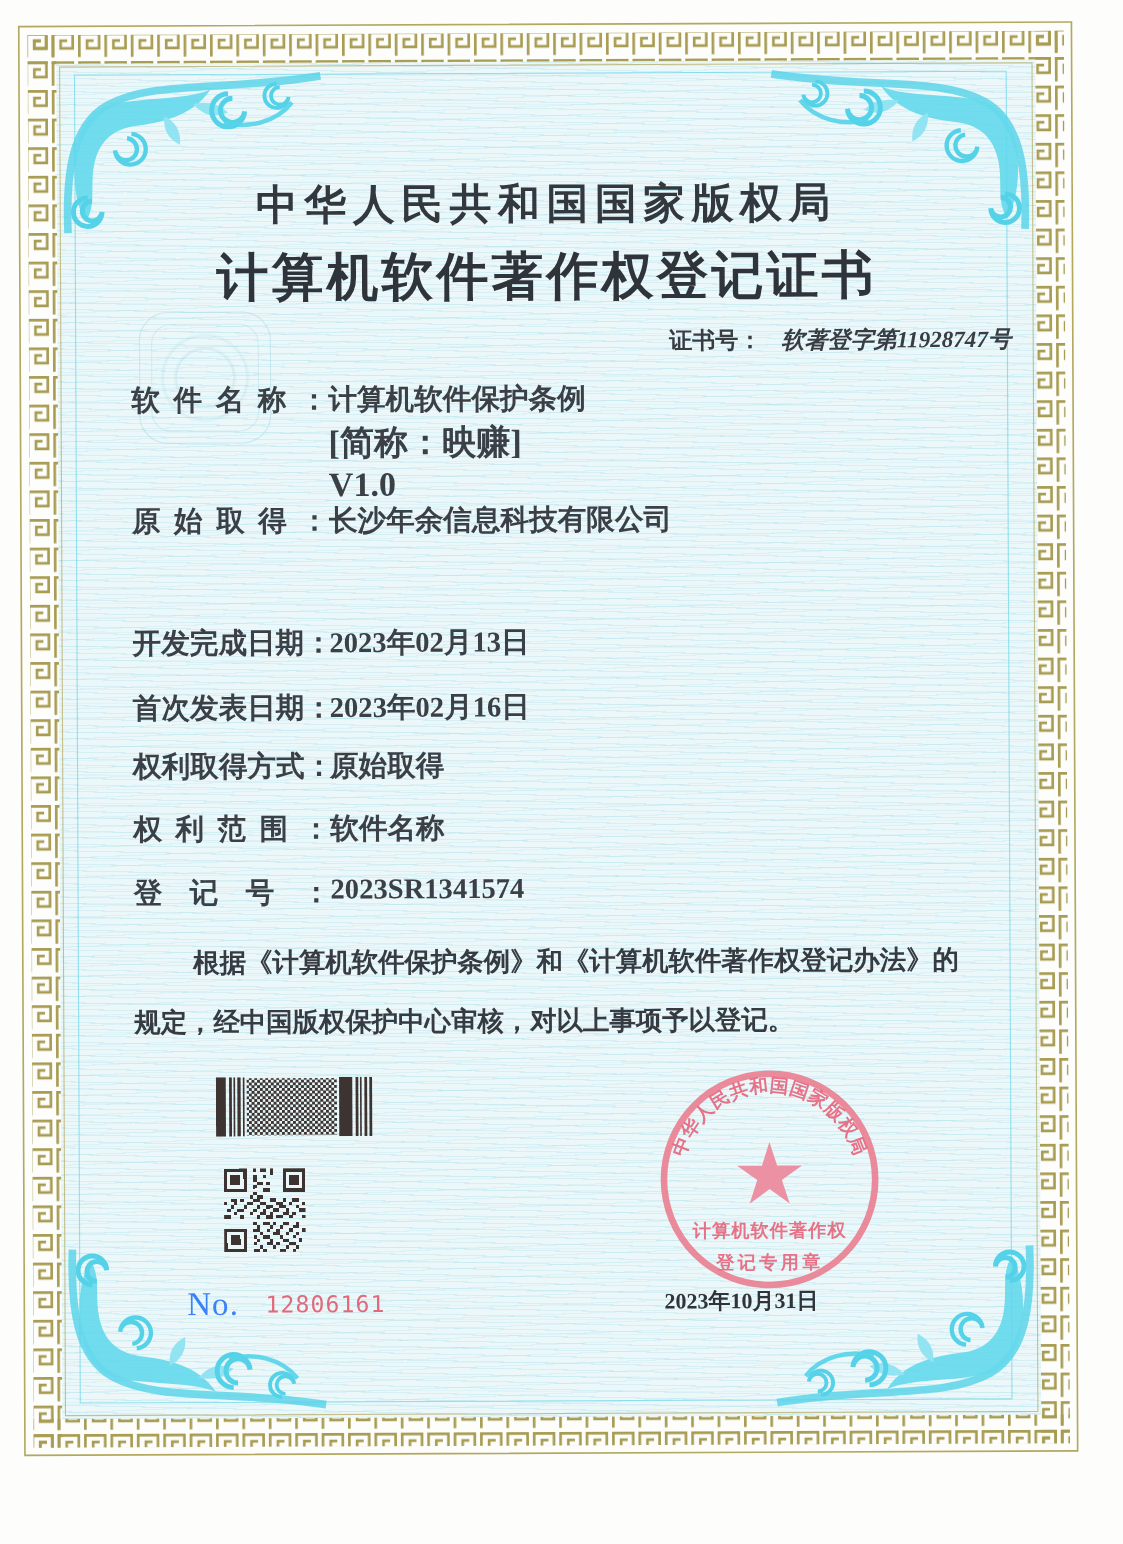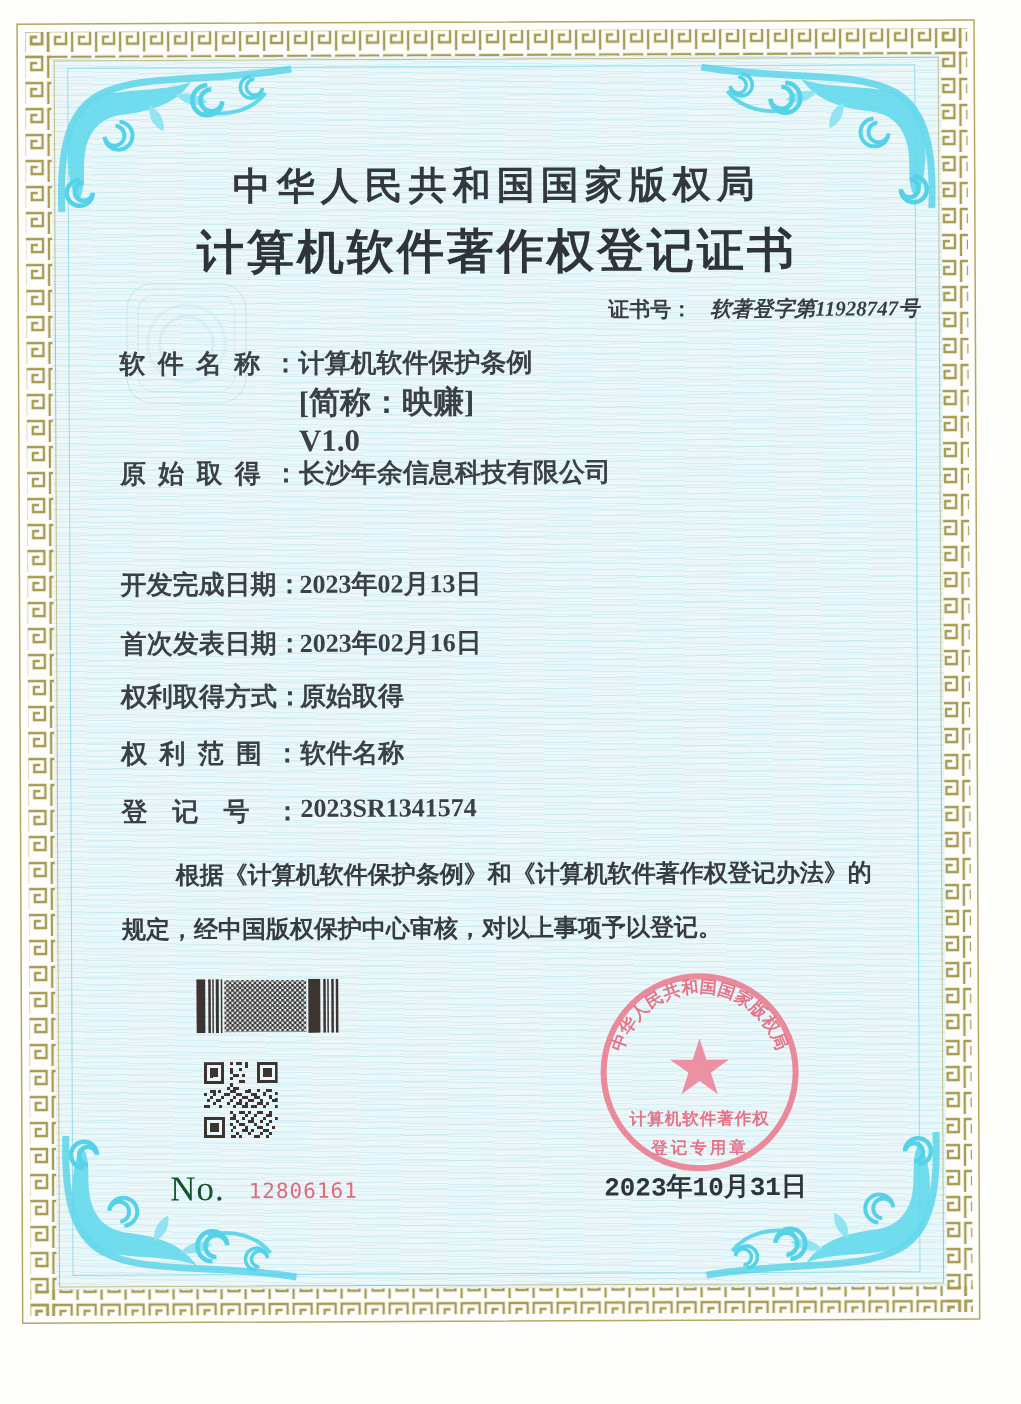--- a/index.html
+++ b/index.html
@@ -58,27 +58,27 @@
   .fvalue{display:inline-block; vertical-align:top;}
   .fextra{position:absolute; left:300px; font-size:31px; font-weight:700; color:#3b4047; white-space:nowrap;}
 
   .stmt{position:absolute; left:121px; width:780px; font-size:24px; font-weight:700; color:#363b42; white-space:nowrap;}
   .stmt.indent{text-indent:54px;}
 
   .barcode{position:absolute; left:195px; top:978px;}
   .qrcode{position:absolute; left:202px; top:1061px;}
 
   .serial{position:absolute; left:168px; top:1168px; white-space:nowrap;}
-  .serial .no-label{font-size:35px; color:#14532d; letter-spacing:1px;}
+  .serial .no-label{font-size:30px; color:#3b82f6; letter-spacing:1px;}
   .serial .no-digits{
     font-family:"DejaVu Sans Mono","Liberation Mono",monospace;
     font-size:21px; letter-spacing:1px; color:#e0697a;
     margin-left:24px; position:relative; top:-2px;
   }
-  .issue-date{position:absolute; left:602px; top:1170px; font-size:26px; font-weight:700; color:#2f343a; white-space:nowrap;font-family:Liberation Mono, monospace;}
+  .issue-date{position:absolute; left:602px; top:1170px; font-size:20px; font-weight:700; color:#2f343a; white-space:nowrap;}
   .seal{position:absolute; left:595px; top:970px; opacity:.93;}
   .seal text{font-family:"Liberation Sans","DejaVu Sans",sans-serif; font-weight:700;}
 </style>
 </head>
 <body>
 
 <div class="page">
  <div class="sheet">
 
   <div class="inner"></div>

